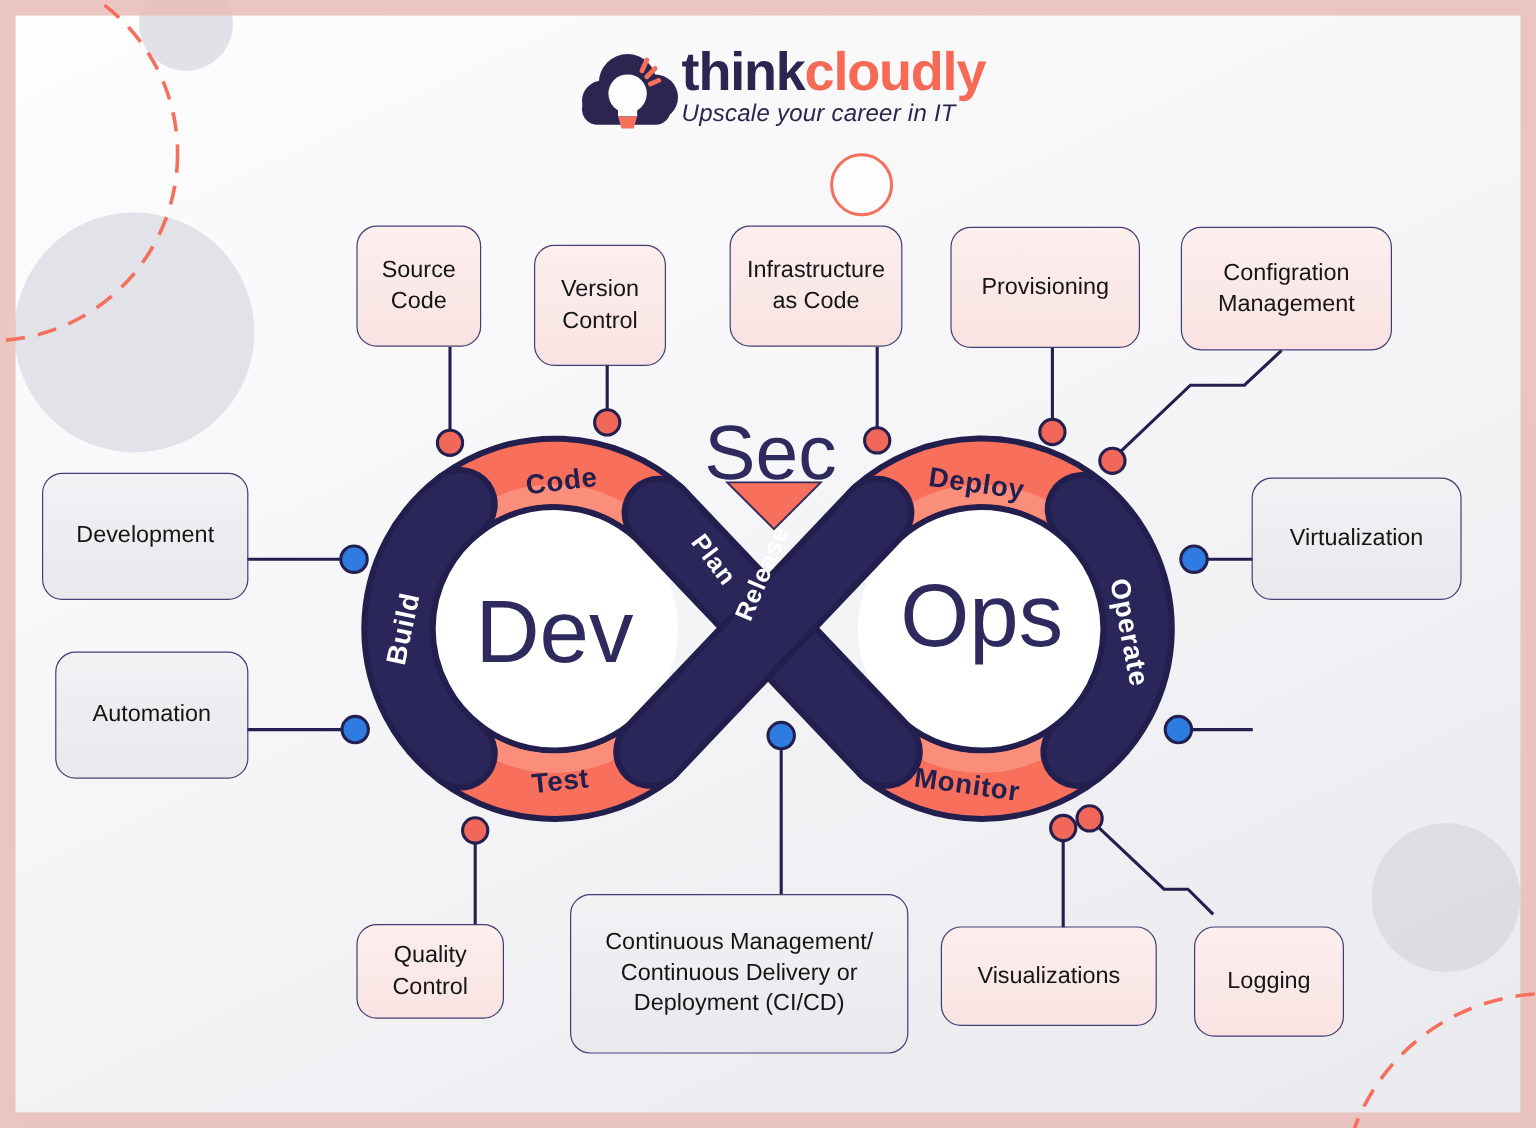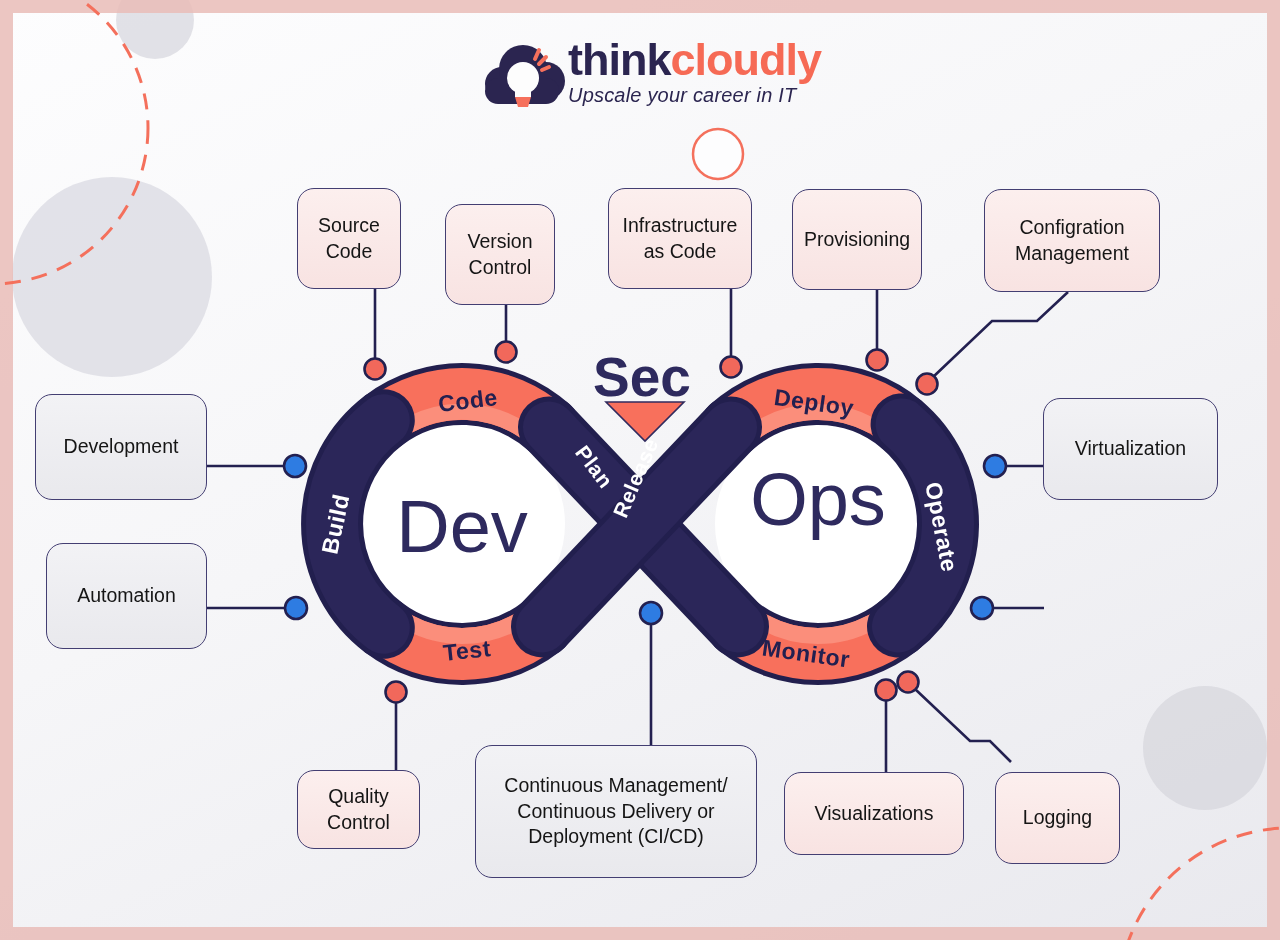--- a/index.html
+++ b/index.html
@@ -30,21 +30,21 @@
     z-index:12;
   }
   .node.pink{background:linear-gradient(180deg,#fcefee,#f8e3e2);}
   .node.gray{background:linear-gradient(180deg,#f2f2f5,#e9e9ed);}
 
   
   .seg-label{position:absolute;transform:translate(-50%,-50%);font-size:23px;font-weight:700;letter-spacing:.6px;white-space:nowrap;}
   .seg-label.dark{color:#232050;}
   .seg-label.light{color:#ffffff;}
   .ring-word{position:absolute;transform:translate(-50%,-50%);font-size:74px;font-weight:500;color:#2e2a5e;letter-spacing:0;}
-  .sec-word{position:absolute;transform:translate(-50%,-50%);font-size:55px;font-weight:700;color:#2e2a5e;}
+  .sec-word{position:absolute;transform:translate(-50%,-50%);font-size:64px;font-weight:400;color:#2e2a5e;}
 </style>
 </head>
 <body>
 
 <div class="canvas">
 
   <svg id="decor-under" class="layer" viewBox="0 0 1280 940">
     <circle cx="155" cy="20" r="39" fill="#d8d8df" opacity="0.75"></circle>
     <circle cx="112" cy="277" r="100" fill="#dcdce3" opacity="0.8"></circle>
     <circle cx="1205" cy="748" r="62" fill="#d8d8df" opacity="0.8"></circle>
@@ -163,41 +163,41 @@
       <g>
         <polyline points="915,689 970,741 990,741 1011,762"></polyline>
         <circle cx="908" cy="682" r="10.5" fill="#F1685B"></circle>
       </g>
     </g>
   </svg>
 
   <div class="layer labels">
     <div class="sec-word" style="left:642px;top:377px;">Sec</div>
     <div class="ring-word" style="left:462px;top:526px;">Dev</div>
-    <div class="ring-word" style="left:818px;top:499px;">Ops</div>
+    <div class="ring-word" style="left:818px;top:513px;">Ops</div>
     <div class="seg-label dark" style="left:468px;top:401px;transform:translate(-50%,-50%) rotate(-7deg);">Code</div>
     <div class="seg-label light" style="left:336px;top:524px;transform:translate(-50%,-50%) rotate(-78deg);">Build</div>
     <div class="seg-label dark" style="left:467px;top:651px;transform:translate(-50%,-50%) rotate(-6deg);">Test</div>
     <div class="seg-label light" style="left:594px;top:467px;font-size:21px;transform:translate(-50%,-50%) rotate(53deg);">Plan</div>
     <div class="seg-label light" style="left:636px;top:478px;font-size:21px;transform:translate(-50%,-50%) rotate(-67deg);">Release</div>
     <div class="seg-label dark" style="left:814px;top:403px;transform:translate(-50%,-50%) rotate(8deg);">Deploy</div>
     <div class="seg-label light" style="left:941px;top:527px;transform:translate(-50%,-50%) rotate(79deg);">Operate</div>
     <div class="seg-label dark" style="left:806px;top:654px;transform:translate(-50%,-50%) rotate(8deg);">Monitor</div>
   </div>
 
   <div class="node pink" style="left:297px;top:188px;width:104px;height:101px;">
       <span>Source Code</span>
     </div>
   <div class="node pink" style="left:420px;top:204px;width:110px;height:101px;margin-left:25px;">
       <span>Version Control</span>
     </div>
   <div class="node pink" style="left:608px;top:188px;width:144px;height:101px;">
       <span>Infrastructure as Code</span>
     </div>
-  <div class="node pink" style="left:792px;top:189px;width:130px;height:101px;">
+  <div class="node pink" style="left:792px;top:189px;width:158px;height:101px;">
       <span>Provisioning</span>
     </div>
   <div class="node pink" style="left:984px;top:189px;width:176px;height:103px;">
       <span>Configration Management</span>
     </div>
   <div class="node gray" style="left:35px;top:394px;width:172px;height:106px;">
       <span>Development</span>
     </div>
   <div class="node gray" style="left:46px;top:543px;width:161px;height:106px;">
       <span>Automation</span>

